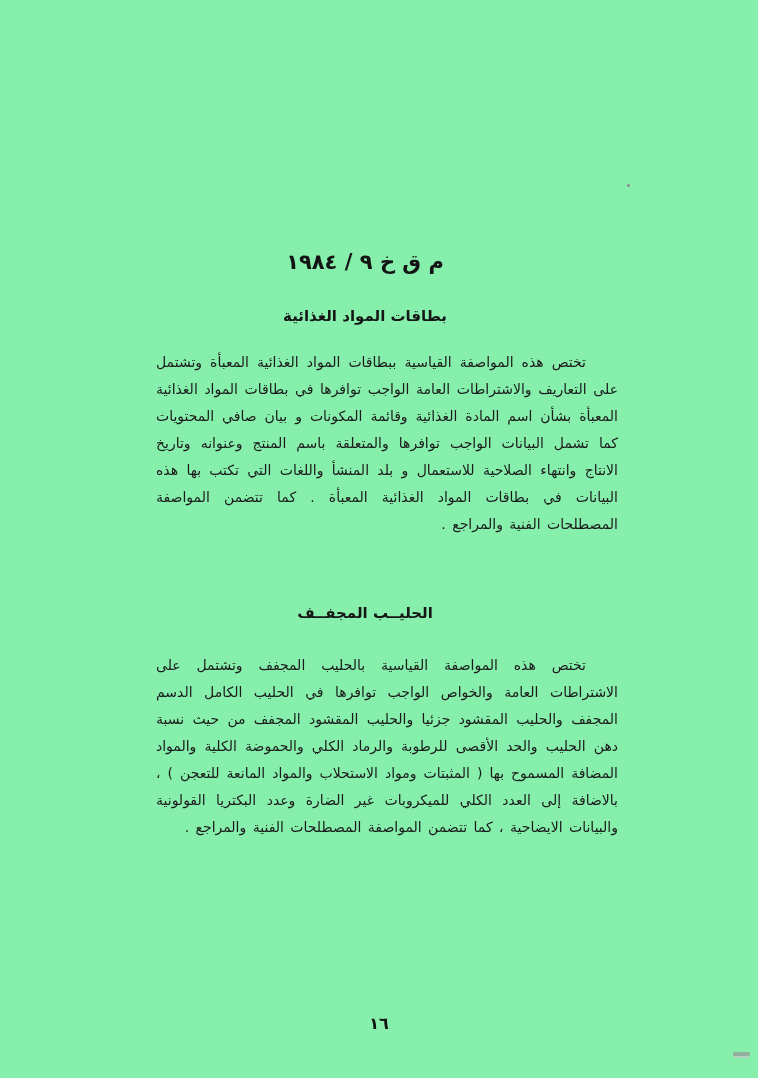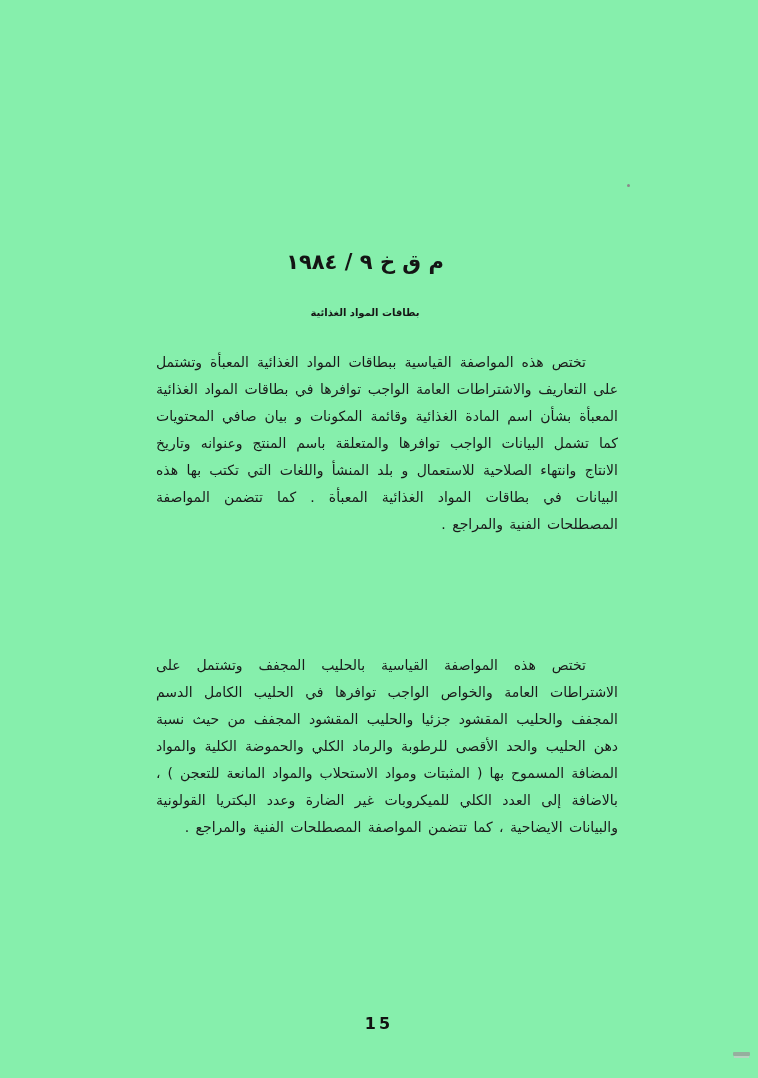--- a/index.html
+++ b/index.html
@@ -30,21 +30,21 @@
     margin: 0;
     color: #141414;
   }
   .std-code.sec1 { top: 250px; }
   .std-code.sec2 { top: 556px; }
   .std-title {
     position: absolute;
     right: 148px;
     width: 462px;
     text-align: center;
-    font-size: 10px;
+    font-size: 15px;
     font-weight: bold;
     transform: translateX(-14px);
     margin: 0;
     color: #161616;
   }
   .std-title.sec1 { top: 307px; }
   .std-title.sec2 { top: 604px; }
   .std-paragraph {
     position: absolute;
     right: 140px;
@@ -98,20 +98,21 @@
 
   <span class="artifact-dot"></span>
 
   <h1 class="std-code sec1">م ق خ ٩ / ١٩٨٤</h1>
 
   <h2 class="std-title sec1">بطاقات المواد الغذائية</h2>
 
   <p class="std-paragraph sec1">تختص هذه المواصفة القياسية ببطاقات المواد الغذائية المعبأة وتشتمل على التعاريف والاشتراطات العامة الواجب توافرها في بطاقات المواد الغذائية المعبأة بشأن اسم المادة الغذائية وقائمة المكونات و بيان صافي المحتويات كما تشمل البيانات الواجب توافرها والمتعلقة باسم المنتج وعنوانه وتاريخ الانتاج وانتهاء الصلاحية للاستعمال و بلد المنشأ واللغات التي تكتب بها هذه البيانات في بطاقات المواد الغذائية المعبأة . كما تتضمن المواصفة المصطلحات الفنية والمراجع .</p>
 
 
+  <h2 class="std-title sec2">الحليــب المجفــف</h2>
 
   <p class="std-paragraph sec2">تختص هذه المواصفة القياسية بالحليب المجفف وتشتمل على الاشتراطات العامة والخواص الواجب توافرها في الحليب الكامل الدسم المجفف والحليب المقشود جزئيا والحليب المقشود المجفف من حيث نسبة دهن الحليب والحد الأقصى للرطوبة والرماد الكلي والحموضة الكلية والمواد المضافة المسموح بها ( المثبتات ومواد الاستحلاب والمواد المانعة للتعجن ) ، بالاضافة إلى العدد الكلي للميكروبات غير الضارة وعدد البكتريا القولونية والبيانات الايضاحية ، كما تتضمن المواصفة المصطلحات الفنية والمراجع .</p>
 
-  <div class="page-number">15</div>
+  <div class="page-number">١٦</div>
 
   <span class="artifact-smudge"></span>
 
 </div>
 
 </body></html>

